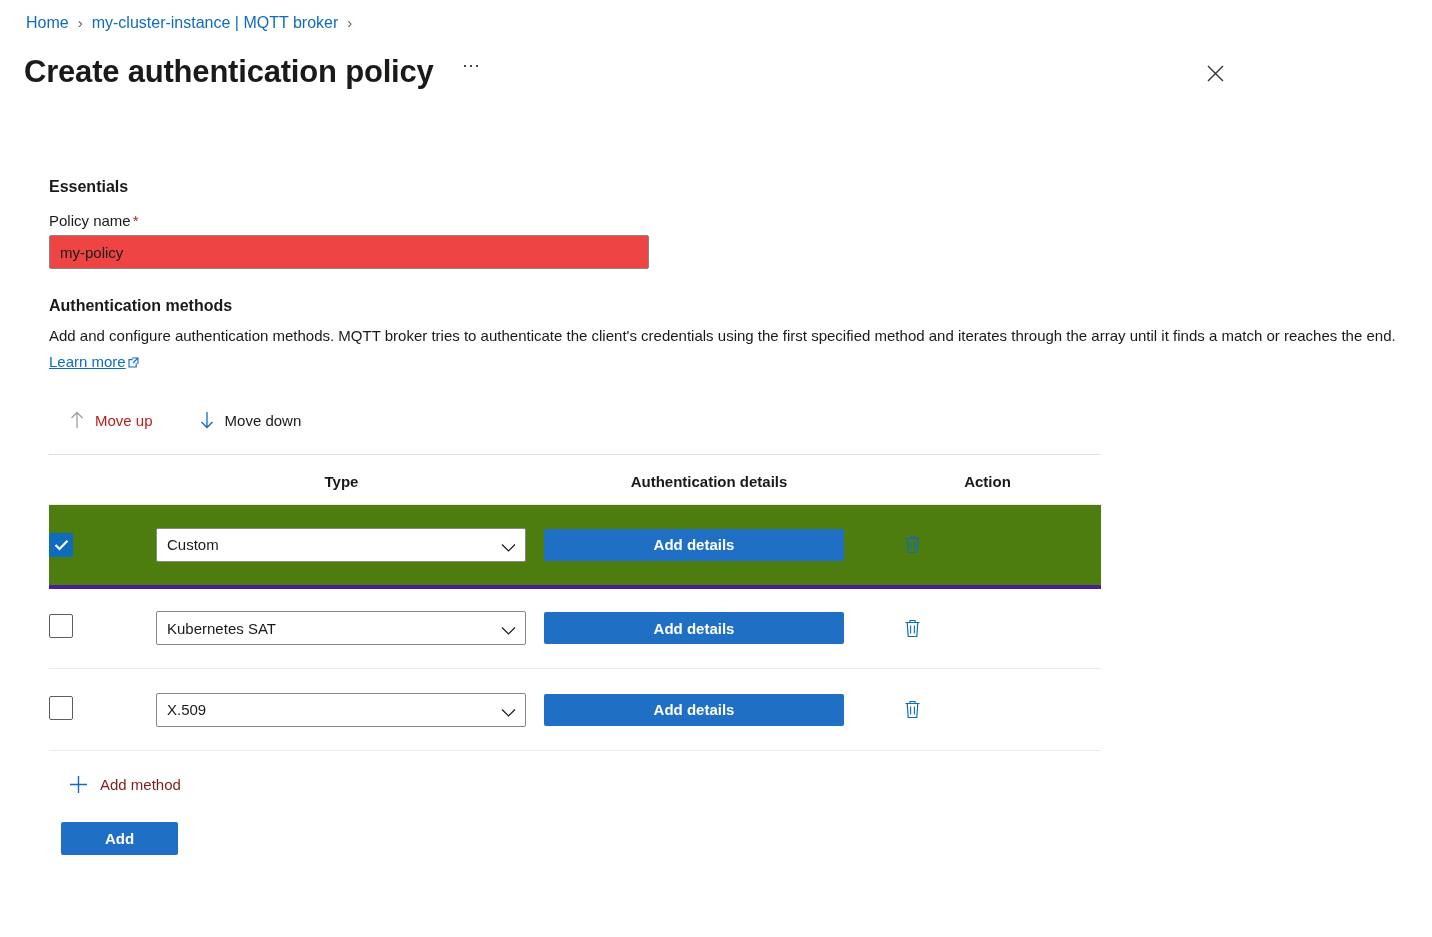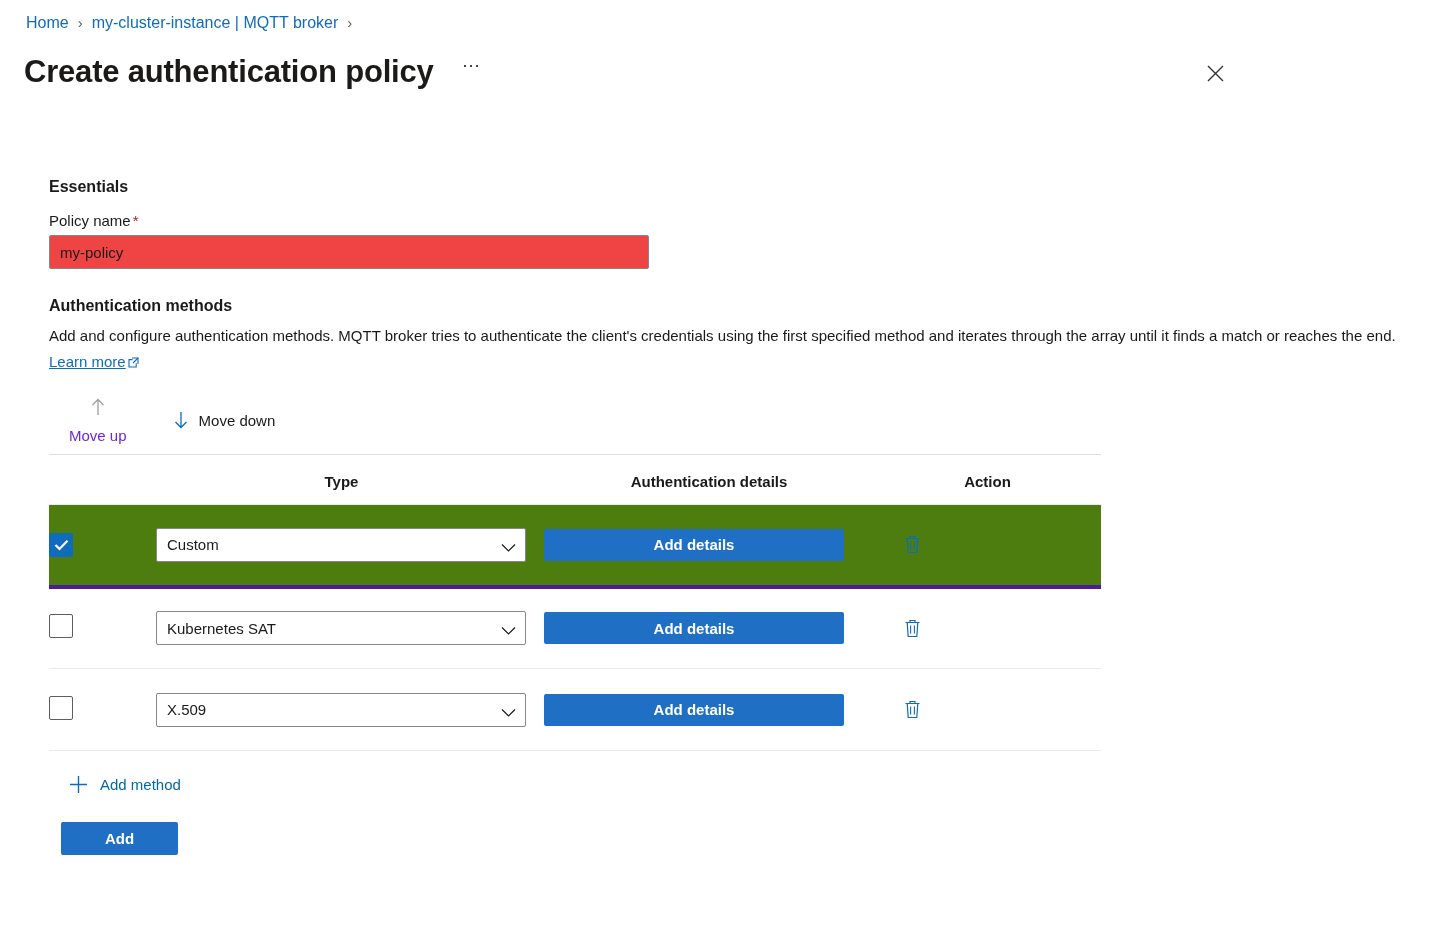--- a/index.html
+++ b/index.html
@@ -155,23 +155,22 @@
     display: flex;
     align-items: center;
     gap: 10px;
     padding: 4px 10px;
     font-size: 15px;
     cursor: pointer;
     color: #1b1a19;
     border-radius: 2px;
   }
   .cmd.disabled {
-    color: #6d28d9;
+    color: #b91c1c;
     cursor: default;
-    flex-direction: column;
   }
   .cmd .arrow { display: flex; align-items: center; }
 
   .divider {
     width: 1052px;
     height: 1px;
     background: #e1dfdd;
     margin-top: 16px;
     margin-left: 0;
   }
@@ -277,21 +276,21 @@
   }
 
   .add-method {
     display: inline-flex;
     align-items: center;
     gap: 12px;
     margin-top: 18px;
     margin-left: 10px;
     padding: 6px 10px;
     font-size: 15px;
-    color: #0369a1;
+    color: #7f1d1d;
     cursor: pointer;
     border-radius: 2px;
   }
   .plus-icon { color: #0f6cbd; display: flex; align-items: center; }
 
   .btn-add {
     width: 117px;
     height: 33px;
     margin-top: 22px;
     margin-left: 12px;

